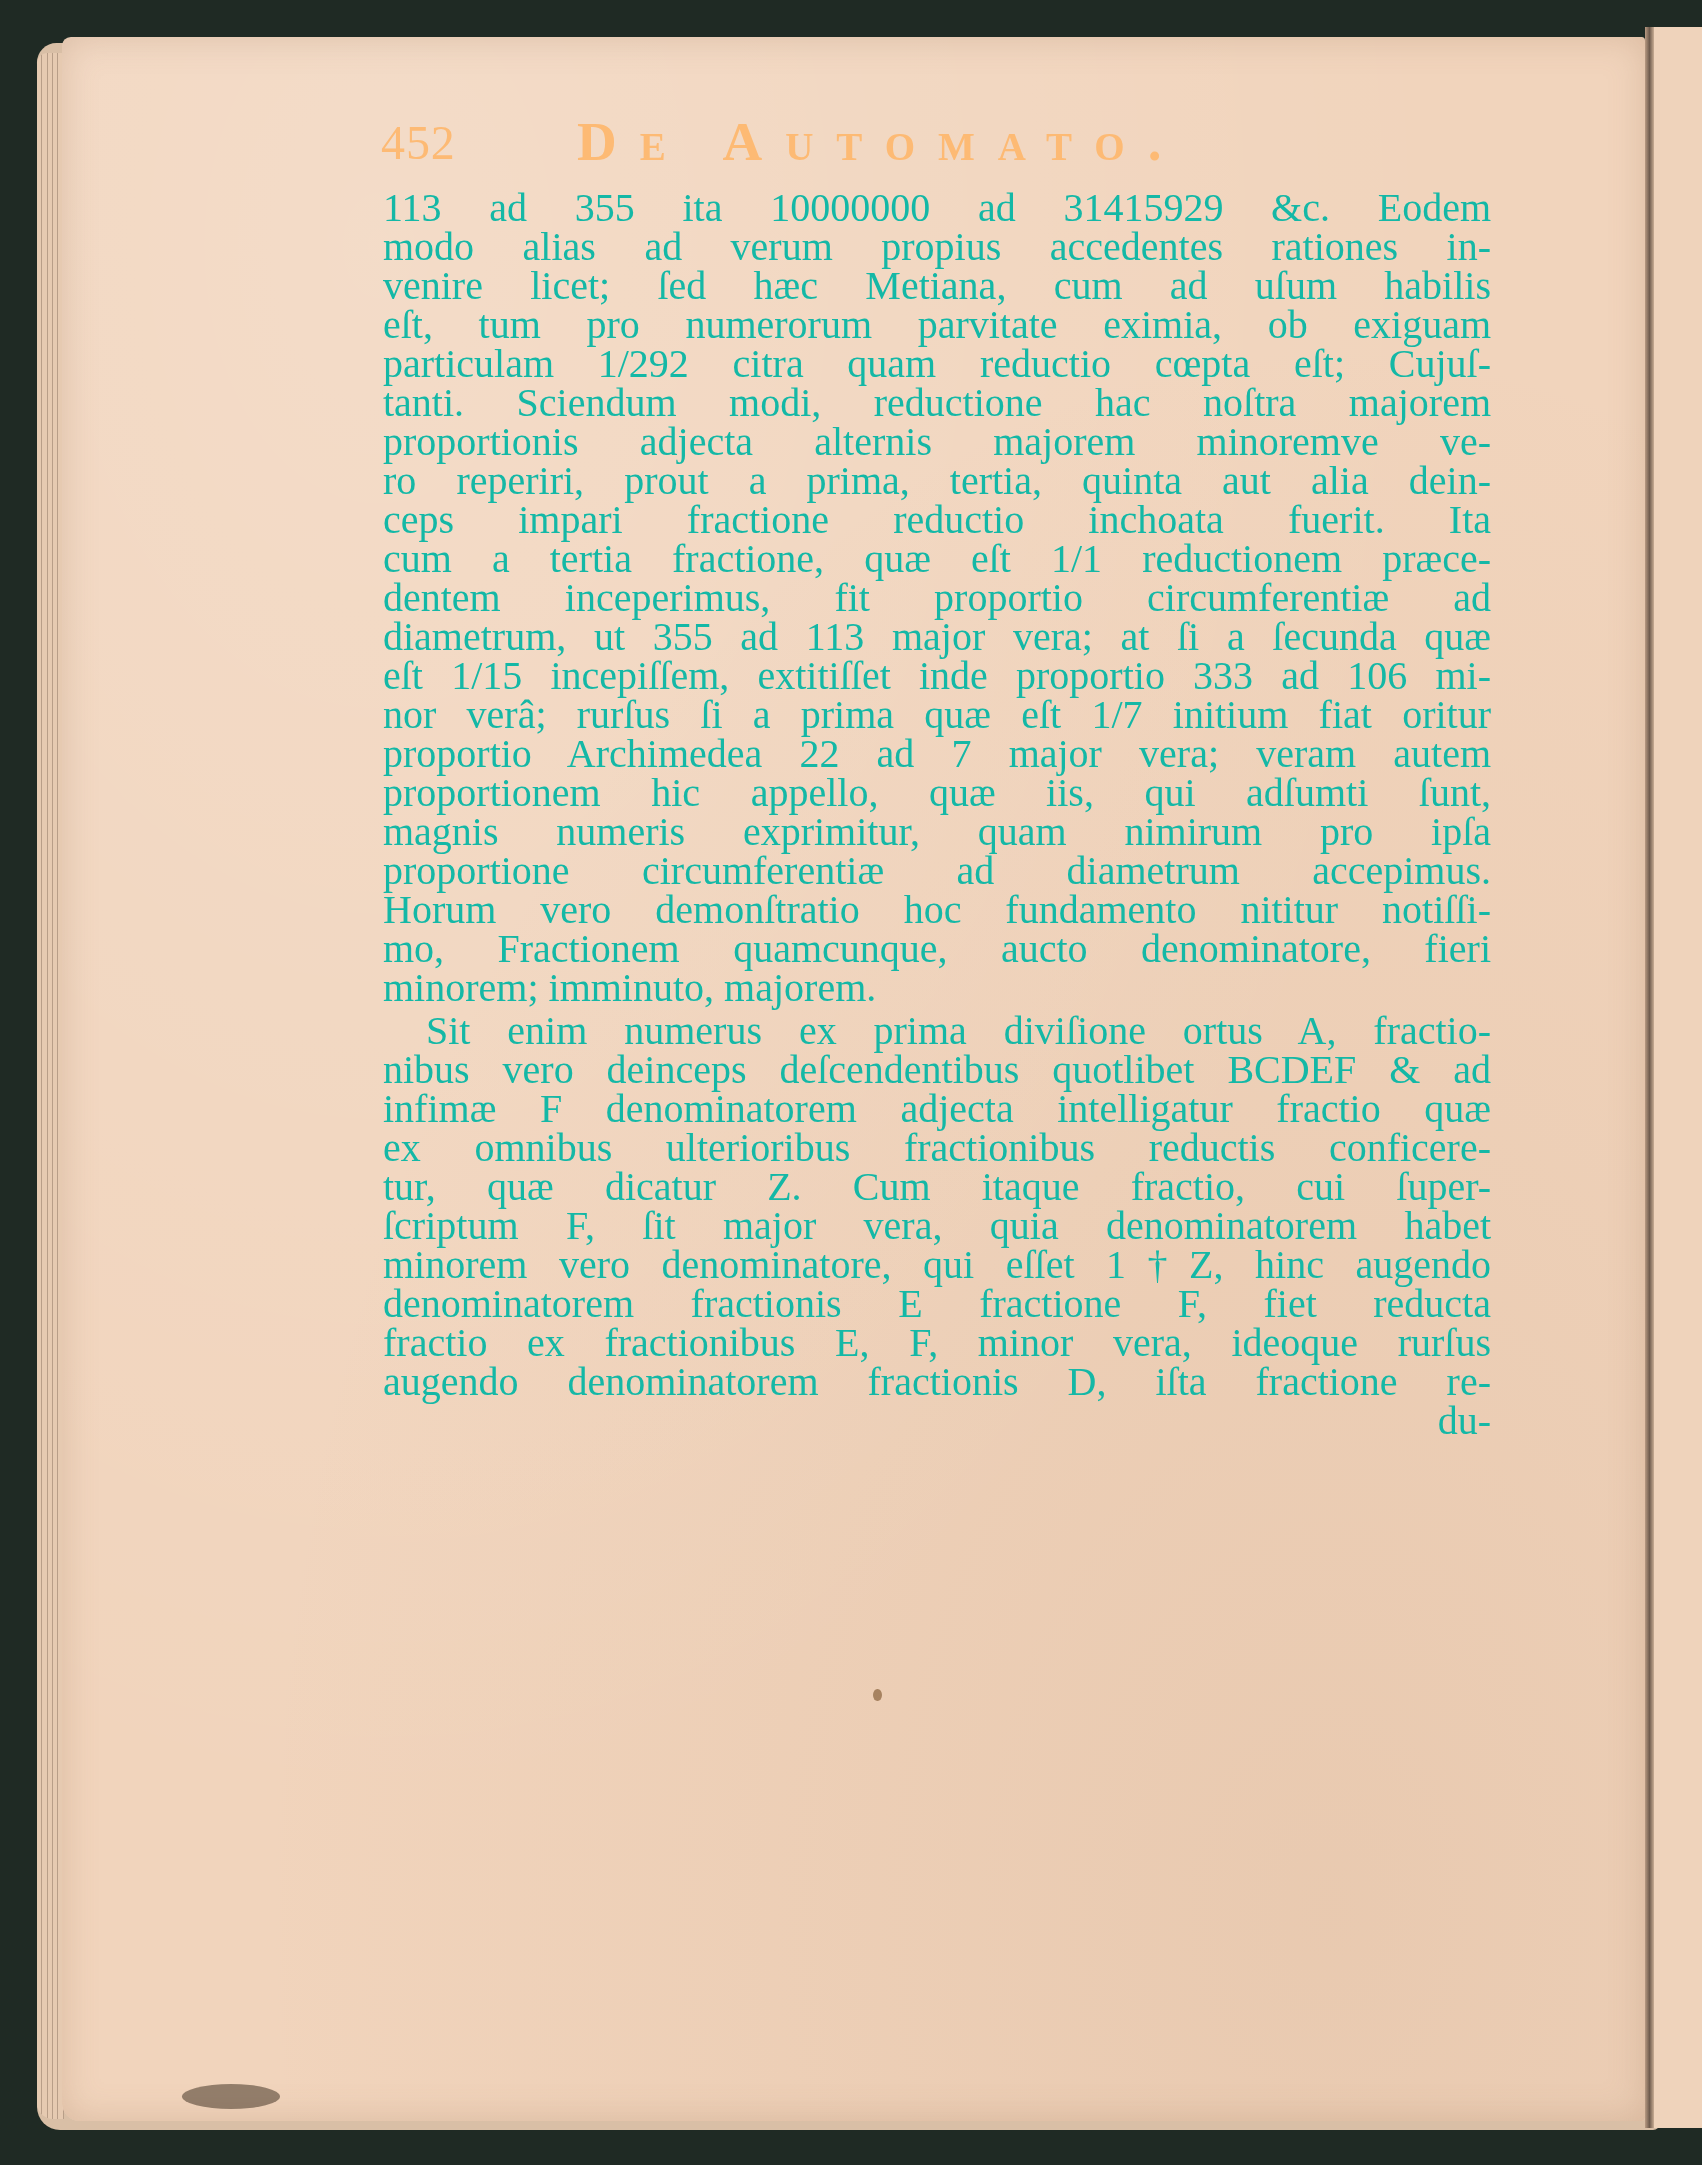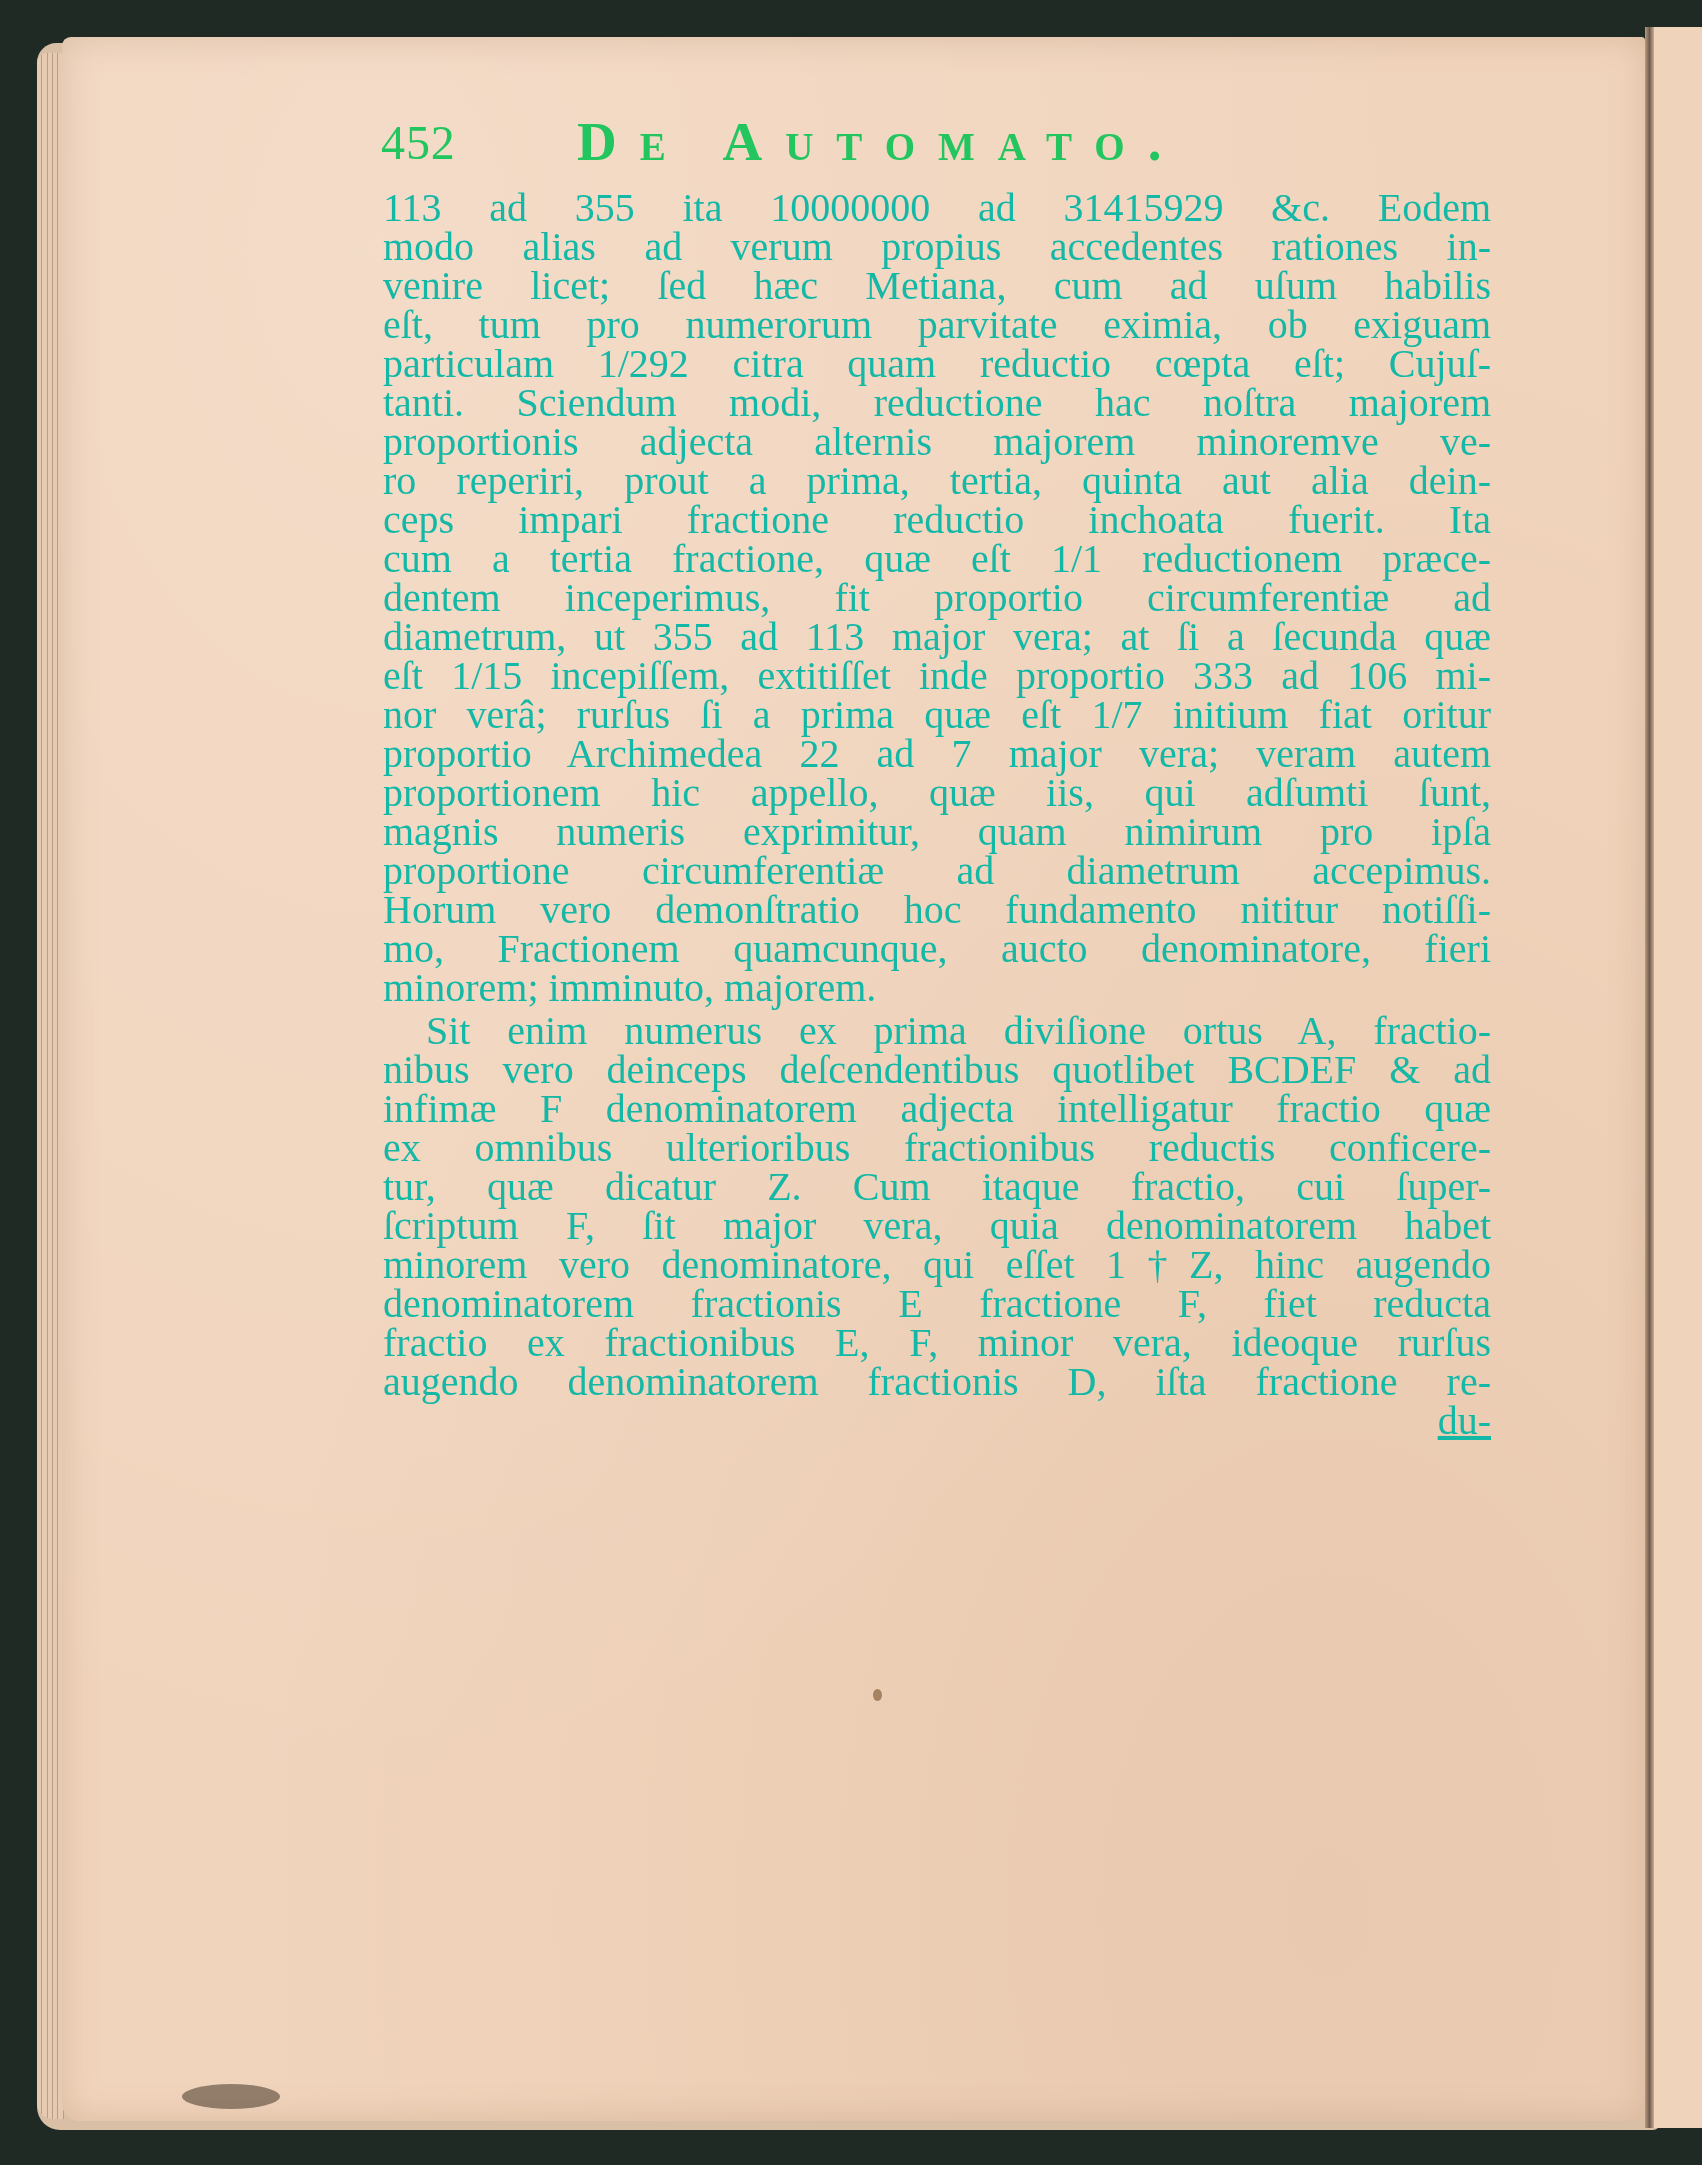--- a/index.html
+++ b/index.html
@@ -30,39 +30,39 @@
     position: absolute; left: 1654px; top: 26.6px; width: 49px; height: 2101px;
     background: #efd3bb;
   }
   .left-edge {
     position: absolute; left: 37px; top: 53px; width: 26.6px; height: 2066px;
     background: repeating-linear-gradient(to right, #e6cab1 0 4.4px, #b89e88 4.4px 5.3px);
     border-radius: 10.6px 0 0 16px;
   }
   .running-head {
     position: absolute; left: 381px; top: 115px; width: 922px; height: 62px;
-    color: #22c55e;
+    color: #fdba74;
   }
   .page-number { position: absolute; left: 0; top: 0; font-size: 48px; letter-spacing: 0.9px; }
   .running-title {
     position: absolute; left: 196px; top: -5.3px; font-size: 55px; letter-spacing: 23px;
     font-variant: small-caps; font-weight: bold;
   }
   .text-block {
     position: absolute; left: 383px; top: 188px; width: 1108px;
     color: #14b8a6; font-size: 40px; line-height: 39px;
     text-align: justify;
   }
   .line {
     display: block; white-space: nowrap; text-align-last: justify;
     height: 39px;
   }
   .line.last { text-align-last: left; }
   .line.indent { padding-left: 43px; }
-  .line.catchword { text-align-last: right; text-decoration: underline; }
+  .line.catchword { text-align-last: right; }
   .stain {
     position: absolute; border-radius: 50%;
     background: rgba(70,55,40,0.55);
   }
 </style>
 </head>
 <body>
 
 <div class="page-stack"></div>
 <div class="left-edge"></div>

